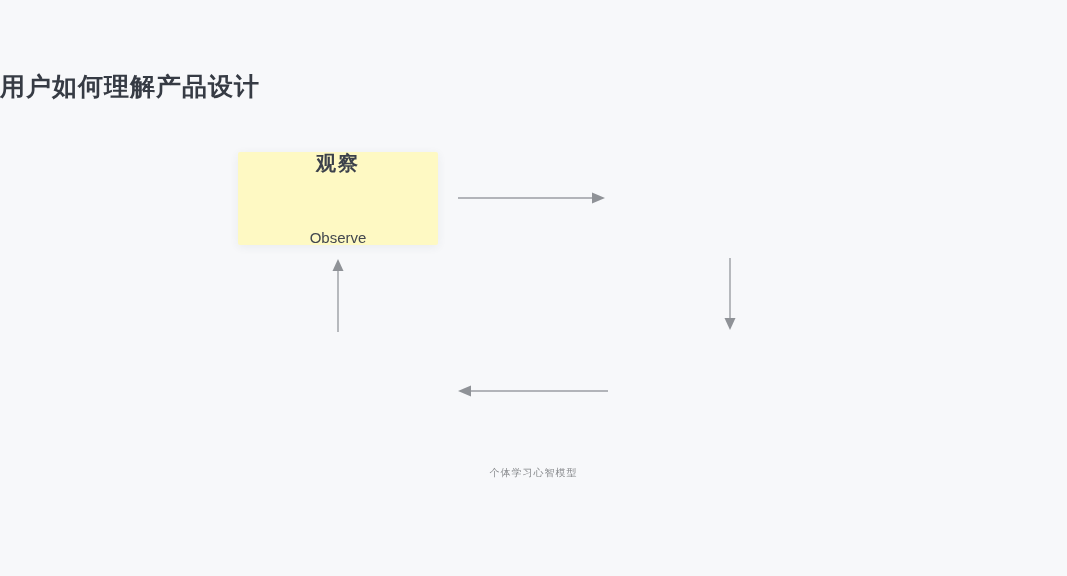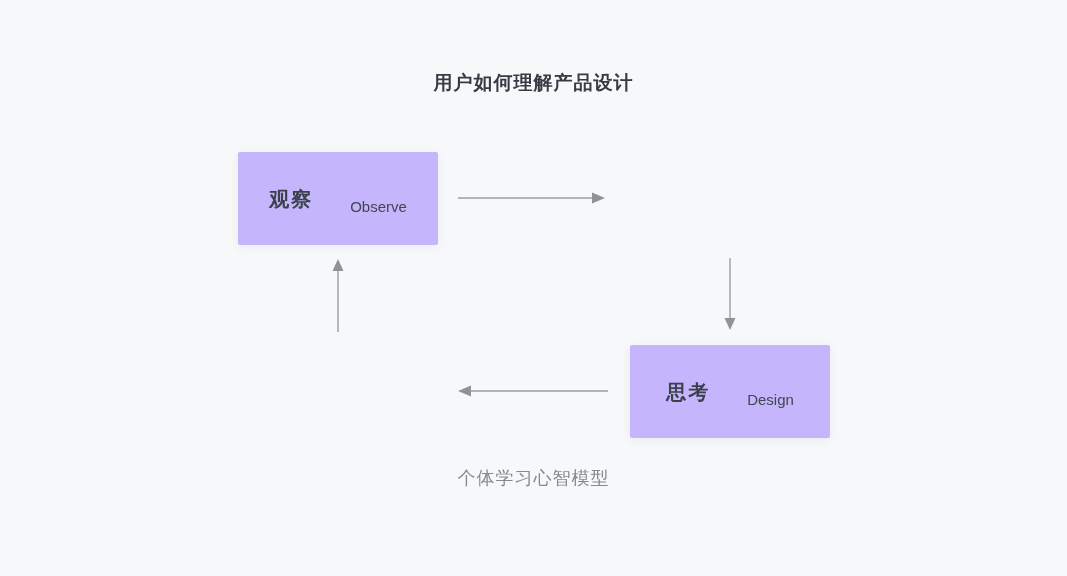--- a/index.html
+++ b/index.html
@@ -13,35 +13,34 @@
     width: 1067px;
     height: 576px;
     background: #f7f8fa;
     overflow: hidden;
   }
   .page-title {
     position: absolute;
     top: 70px;
     left: 0;
     width: 1067px;
-    text-align: center;
-    font-size: 19px;
+    font-size: 25px;
     font-weight: 700;
     letter-spacing: 1px;
     color: #363b44;
   }
   .node {
     position: absolute;
     width: 200px;
     height: 93px;
-    background: #c4b5fd;
+    background: #fef9c3;
     border-radius: 2px;
     box-shadow: 0 2px 10px rgba(60, 70, 90, 0.07);
     display: flex;
-    flex-direction: row;
+    flex-direction: column;
     align-items: center;
     justify-content: center;
     gap: 37px;
   }
   .node .zh {
     font-size: 20px;
     font-weight: 700;
     letter-spacing: 2px;
     color: #3c414b;
     line-height: 1.2;
@@ -65,42 +64,38 @@
   .arrow-down  { left: 720px; top: 258px; }
   .arrow-left  { left: 458px; top: 381px; }
   .arrow-up    { left: 328px; top: 258px; }
 
   .caption {
     position: absolute;
     top: 466px;
     left: 0;
     width: 1067px;
     text-align: center;
-    font-size: 18px;
+    font-size: 10px;
     letter-spacing: 1px;
     color: #87898c;
   }
 </style>
 </head>
 <body>
 
 <div class="canvas">
 
   <h1 class="page-title">用户如何理解产品设计</h1>
 
   <div class="node node-observe">
     <div class="zh">观察</div>
     <div class="en">Observe</div>
   </div>
 
 
-  <div class="node node-design">
-    <div class="zh">思考</div>
-    <div class="en">Design</div>
-  </div>
 
 
   <svg class="arrow arrow-right" width="150" height="20">
     <line x1="0" y1="10" x2="134" y2="10"></line>
     <polygon points="134,4.5 147,10 134,15.5"></polygon>
   </svg>
 
   <svg class="arrow arrow-down" width="20" height="74">
     <line x1="10" y1="0" x2="10" y2="60"></line>
     <polygon points="4.5,60 15.5,60 10,72"></polygon>

